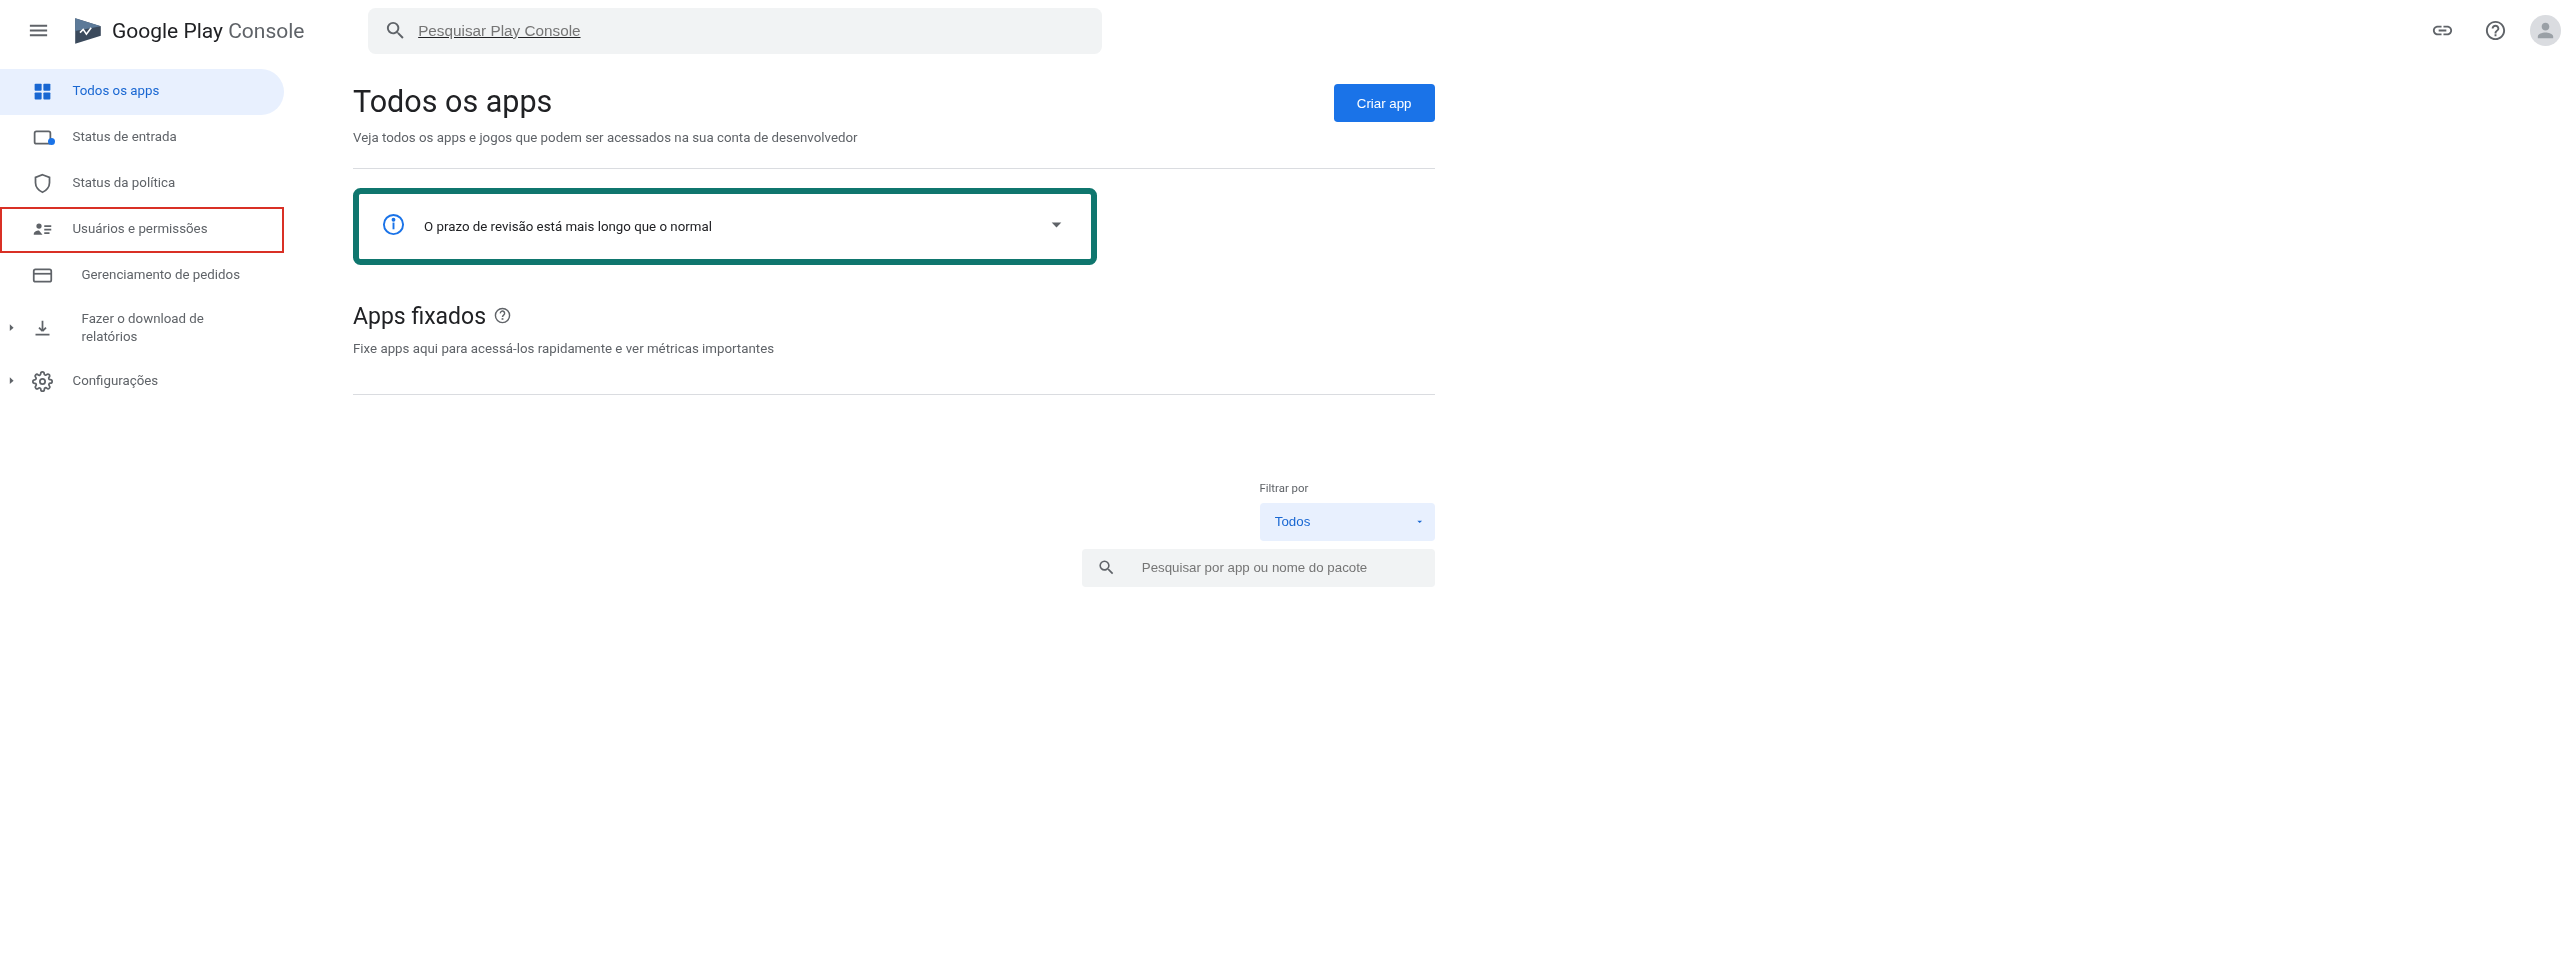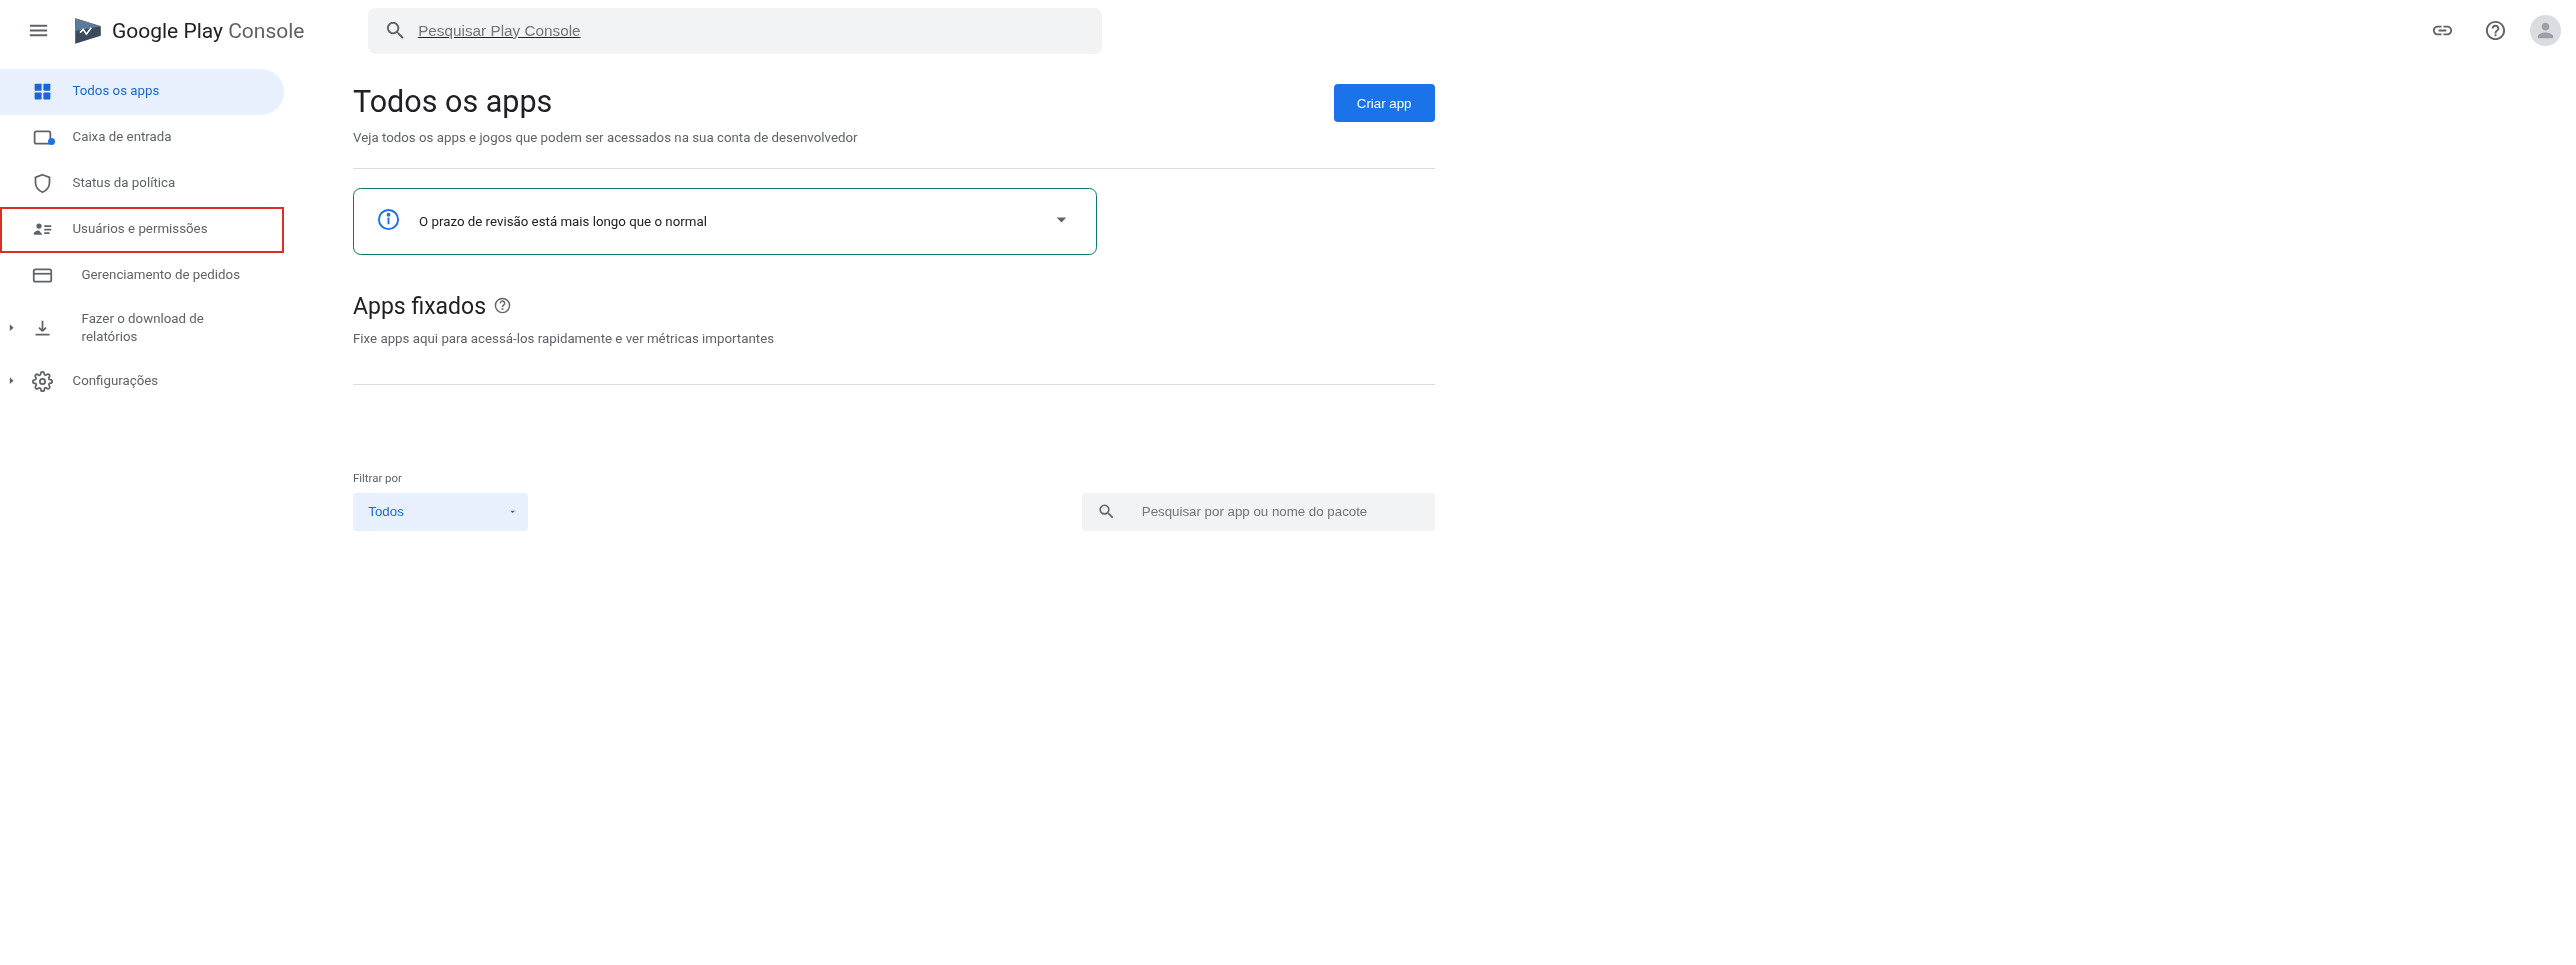--- a/index.html
+++ b/index.html
@@ -171,21 +171,21 @@
       font-size: 13.3px;
       color: #5f6368;
       margin-bottom: 23px;
     }
     .divider {
       border: none;
       border-top: 1px solid #dadce0;
       margin-bottom: 19px;
     }
     .notice-card {
-      border: 1px solid #0f766e;
+      border: 6px solid #0f766e;
       border-radius: 7.6px;
       padding: 19px 23px;
       display: flex;
       align-items: center;
       gap: 19px;
       margin-bottom: 38px;
       max-width: 744px;
     }
     .notice-card .message {
       flex: 1;
@@ -209,20 +209,21 @@
     .divider2 {
       border: none;
       border-top: 1px solid #dadce0;
       margin-bottom: 86px;
       max-width: 1115px;
     }
     .filter-row {
       display: flex;
       justify-content: space-between;
       align-items: flex-end;
+      flex-direction: column;
     }
     .filter-label {
       font-size: 11.4px;
       color: #5f6368;
       margin-bottom: 7.6px;
     }
     .filter-chip {
       background: #e8f0fe;
       color: #1967d2;
       border: none;
@@ -325,21 +326,21 @@
       </span>
       <span class="nav-label">Todos os apps</span>
     </div>
     <div class="nav-item">
       <span class="nav-icon icon-wrapper">
         <svg width="21" height="21" viewBox="0 0 24 24" fill="none" stroke="#5f6368" stroke-width="2">
             <rect x="3" y="5" width="18" height="14" rx="2"></rect>
           </svg>
         <span class="inbox-badge"></span>
       </span>
-      <span class="nav-label">Caixa de entrada</span>
+      <span class="nav-label">Status de entrada</span>
     </div>
     <div class="nav-item">
       <span class="nav-icon">
         <svg width="21" height="21" viewBox="0 0 24 24" fill="none" stroke="#5f6368" stroke-width="2">
             <path d="M12 2l8 3v6c0 5-3.5 9.5-8 11-4.5-1.5-8-6-8-11V5l8-3z"></path>
           </svg>
       </span>
       <span class="nav-label">Status da política</span>
     </div>
     <div class="nav-item highlighted">

